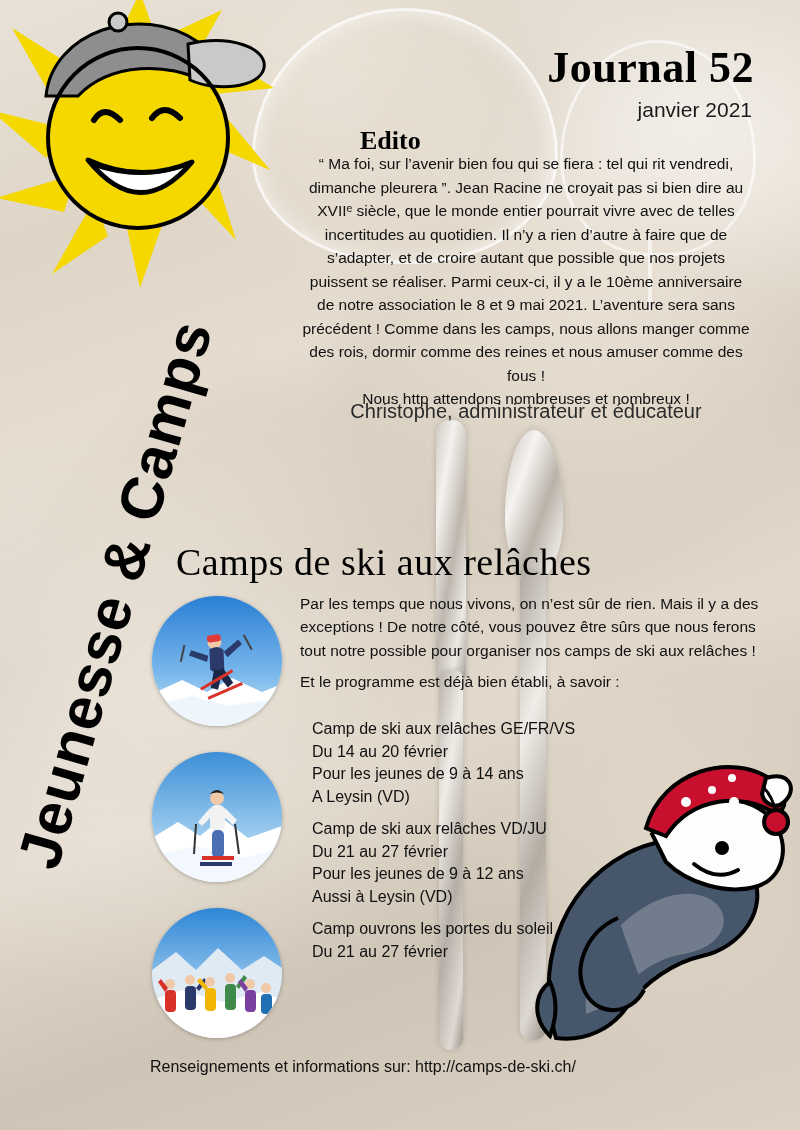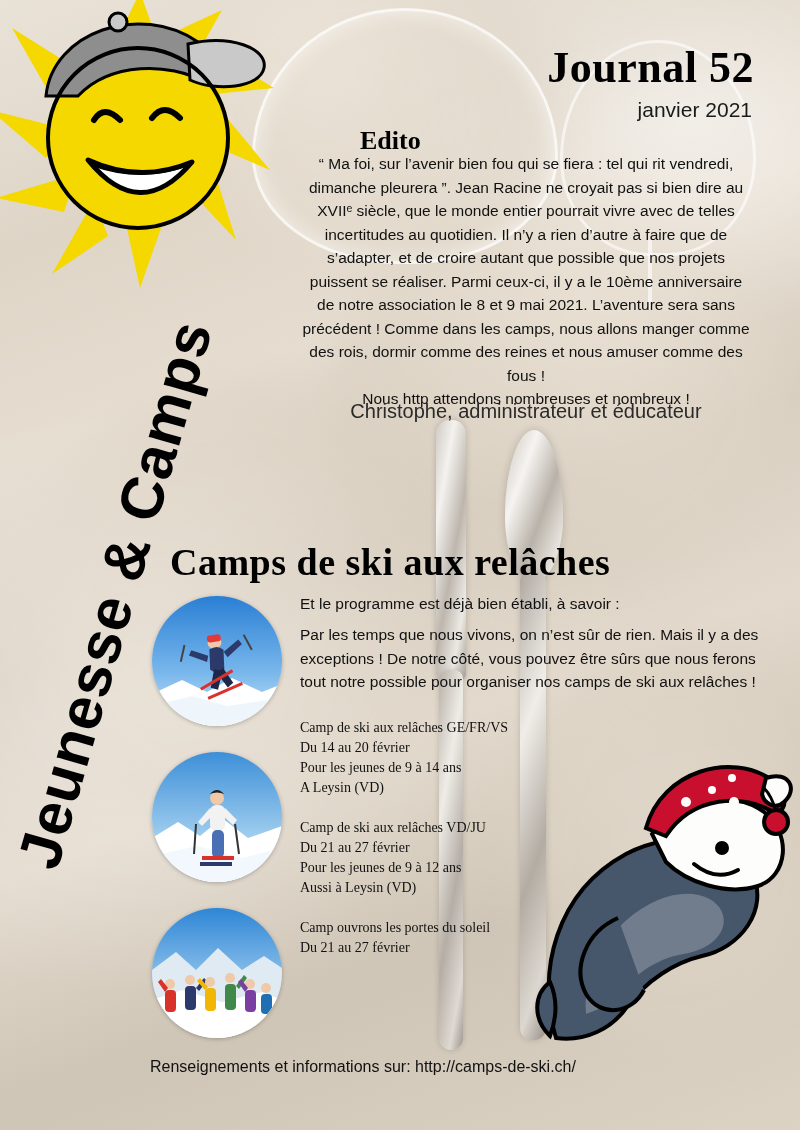--- a/index.html
+++ b/index.html
@@ -161,45 +161,44 @@
     left: 300px; top: 400px;
     width: 452px;
     text-align: center;
     font-size: 20px;
     color: #2a2a2a;
   }
 
   
   .camps-title {
     position: absolute;
-    left: 170px; top: 540px;
+    left: 176px; top: 540px;
     font-family: "Liberation Serif", serif;
-    font-weight: bold;
+    font-weight: normal;
     font-size: 38px;
     color: #000;
     letter-spacing: 0.5px;
   }
   .camps-intro {
     position: absolute;
     left: 300px; top: 592px;
     width: 470px;
     font-size: 15.5px;
     line-height: 1.5;
     color: #111;
   }
   .camps-intro p { margin: 0 0 8px 0; }
 
   .camp-block {
     position: absolute;
-    left: 300px;
+    left: 312px;
     width: 330px;
-    font-size: 14px;
+    font-size: 16px;
     line-height: 1.42;
     color: #111;
-    font-family: Liberation Serif, serif;
   }
   .camp-block div { white-space: nowrap; }
   .camp1 { top: 718px; }
   .camp2 { top: 818px; }
   .camp3 { top: 918px; }
 
   .footer-note {
     position: absolute;
     left: 150px; top: 1058px;
     font-size: 16px;
@@ -285,22 +284,22 @@
 
   <div class="edito-title">Edito</div>
   <div class="edito-body">
     <p>“ Ma foi, sur l’avenir bien fou qui se fiera : tel qui rit vendredi, dimanche pleurera ”. Jean Racine ne croyait pas si bien dire au XVIIᵉ siècle, que le monde entier pourrait vivre avec de telles incertitudes au quotidien. Il n’y a rien d’autre à faire que de s’adapter, et de croire autant que possible que nos projets puissent se réaliser. Parmi ceux-ci, il y a le 10ème anniversaire de notre association le 8 et 9 mai 2021. L’aventure sera sans précédent ! Comme dans les camps, nous allons manger comme des rois, dormir comme des reines et nous amuser comme des fous !</p>
     <p>Nous http attendons nombreuses et nombreux !</p>
   </div>
   <div class="edito-sign">Christophe, administrateur et éducateur</div>
 
   <div class="camps-title">Camps de ski aux relâches</div>
   <div class="camps-intro">
+    <p>Par les temps que nous vivons, on n’est sûr de rien. Mais il y a des exceptions ! De notre côté, vous pouvez être sûrs que nous ferons tout notre possible pour organiser nos camps de ski aux relâches !</p>
     <p>Et le programme est déjà bien établi, à savoir :</p>
-    <p>Par les temps que nous vivons, on n’est sûr de rien. Mais il y a des exceptions ! De notre côté, vous pouvez être sûrs que nous ferons tout notre possible pour organiser nos camps de ski aux relâches !</p>
   </div>
 
   <div class="camp-block camp1">
     <div>Camp de ski aux relâches GE/FR/VS</div>
     <div>Du 14 au 20 février</div>
     <div>Pour les jeunes de 9 à 14 ans</div>
     <div>A Leysin (VD)</div>
   </div>
 
   <div class="camp-block camp2">

